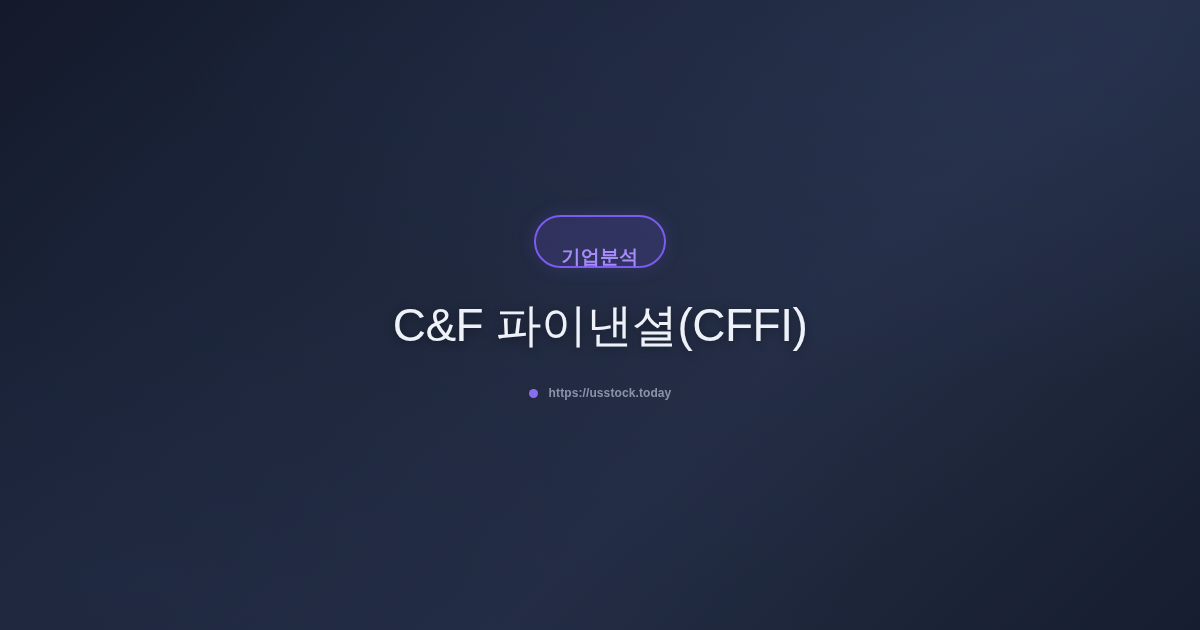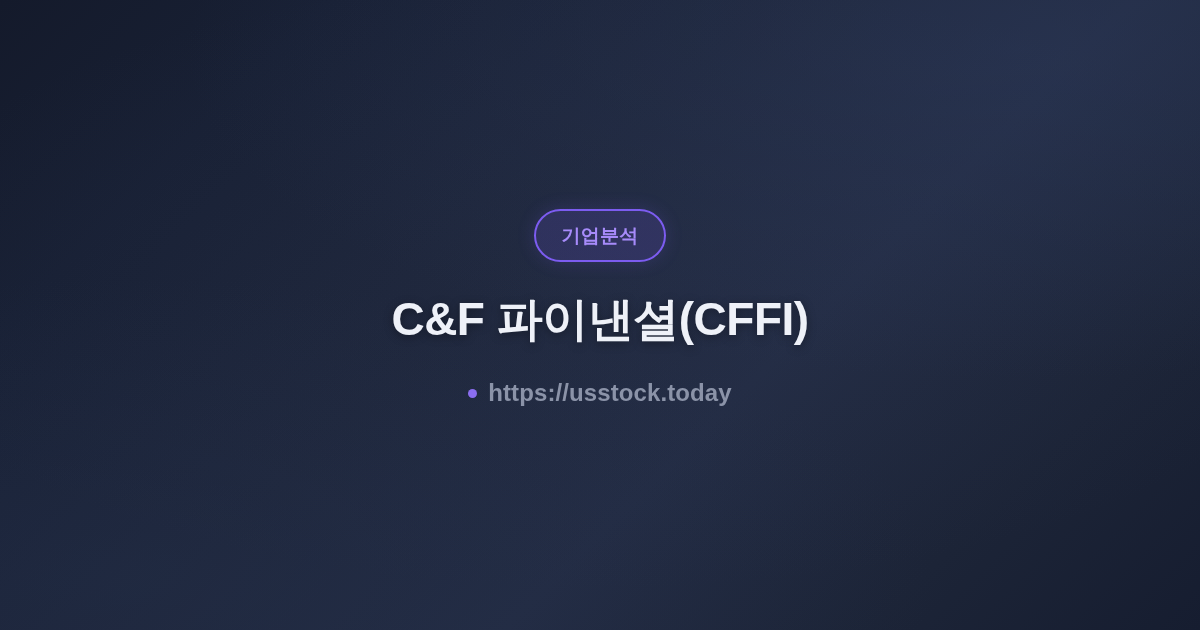--- a/index.html
+++ b/index.html
@@ -52,21 +52,21 @@
     z-index: 2;
     width: 100%;
     display: flex;
     flex-direction: column;
     align-items: center;
     margin-top: -16px;
   }
 
   .category-badge {
     display: inline-flex;
-    align-items: center;
+    align-items: flex-end;
     justify-content: center;
     height: 49px;
     padding: 0 26px;
     border: 2px solid #7c5cf0;
     border-radius: 999px;
     background: rgba(124, 92, 240, 0.16);
     box-shadow: 0 0 18px rgba(124, 92, 240, 0.18);
     margin-bottom: 27px;
   }
   .category-badge .badge-label {
@@ -78,21 +78,21 @@
   }
 
   .title-block {
     display: flex;
     flex-direction: column;
     align-items: center;
     text-align: center;
   }
   .title-line {
     font-size: 46px;
-    font-weight: bold;
+    font-weight: normal;
     color: #eef1f8;
     line-height: 1.32;
     letter-spacing: -0.5px;
     text-shadow: 0 2px 10px rgba(0,0,0,0.35);
     white-space: nowrap;
   }
 
   .site-url {
     display: flex;
     align-items: center;
@@ -100,21 +100,21 @@
     margin-top: 32px;
   }
   .url-bullet {
     width: 9px;
     height: 9px;
     border-radius: 50%;
     background: #8b6ef0;
     flex: none;
   }
   .url-text {
-    font-size: 24px;
+    font-size: 12px;
     font-weight: bold;
     color: #8b93a8;
     letter-spacing: 0.1px;
     line-height: 1;
   }
 </style>
 </head>
 <body>
 
 <div class="og-card">

